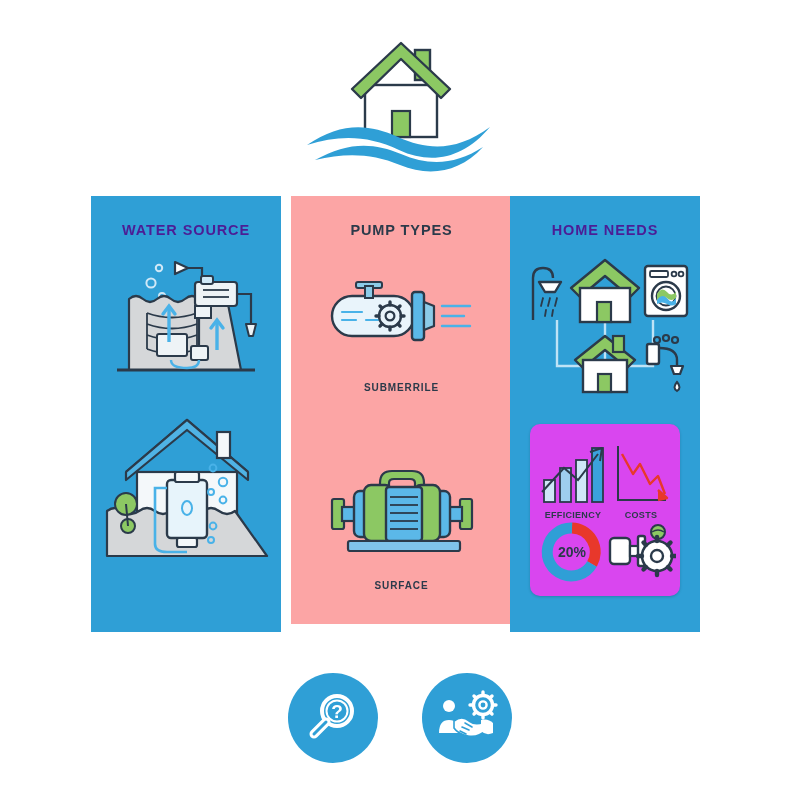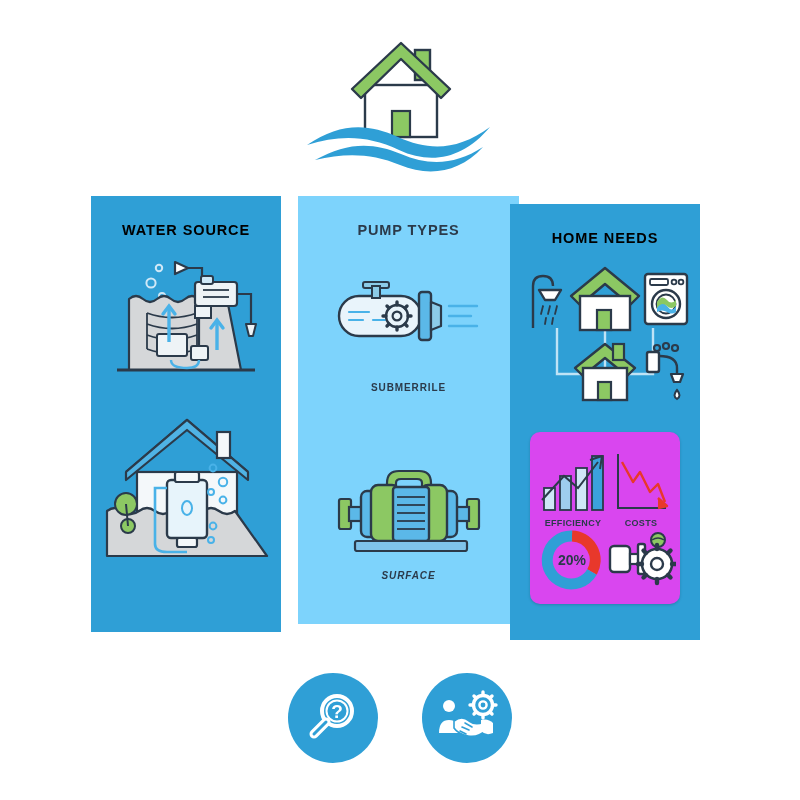--- a/index.html
+++ b/index.html
@@ -33,31 +33,31 @@
     width: 800px; height: 440px;
   }
   .column {
     position: absolute;
     top: 0;
     display: flex;
     flex-direction: column;
     align-items: center;
   }
   .col-water  { left: 91px;  width: 190px; height: 436px; background: #2f9fd6; }
-  .col-pump   { left: 298px; width: 221px; height: 428px; background: #7dd3fc; }
-  .col-home   { left: 510px; width: 190px; height: 436px; background: #2f9fd6; margin-top: 8px; }
+  .col-pump   { left: 291px; width: 221px; height: 428px; background: #fca5a5; }
+  .col-home   { left: 510px; width: 190px; height: 436px; background: #2f9fd6; }
 
   .col-title {
     margin-top: 26px;
     font-size: 14.5px;
     font-weight: bold;
     letter-spacing: 0.9px;
     text-align: center;
   }
-  .col-title.light { color: #000000; }
+  .col-title.light { color: #4c1d95; }
   .col-title.dark  { color: #2b3a4a; }
 
   .illus {
     display: flex;
     align-items: center;
     justify-content: center;
   }
 
   .pump-label {
     font-size: 10px;
@@ -281,21 +281,21 @@
           <line x1="68" y1="56" x2="96" y2="56"></line>
           <line x1="68" y1="64" x2="96" y2="64"></line>
           <line x1="68" y1="72" x2="96" y2="72"></line>
         </g>
 
         <path d="M70 84 L94 84 L100 92 L64 92 Z" fill="#8cc863" stroke="#2b3a4a" stroke-width="2.2" stroke-linejoin="round"></path>
         <rect x="26" y="84" width="112" height="10" rx="2" fill="#7fc3ea" stroke="#2b3a4a" stroke-width="2.2"></rect>
       </svg>
     </div>
 
-    <div class="pump-label" style="margin-top:18px;font-style:italic;">SURFACE</div>
+    <div class="pump-label" style="margin-top:28px;">SURFACE</div>
   </div>
 
   <div class="column col-home">
     <div class="col-title light">HOME NEEDS</div>
 
     <div class="illus" style="margin-top:10px;">
       <svg width="176" height="160" viewBox="0 0 176 160">
 
         <g fill="none" stroke="#bfe3f6" stroke-width="2.4">
           <path d="M40 72 L40 118 L136 118 L136 72"></path>

